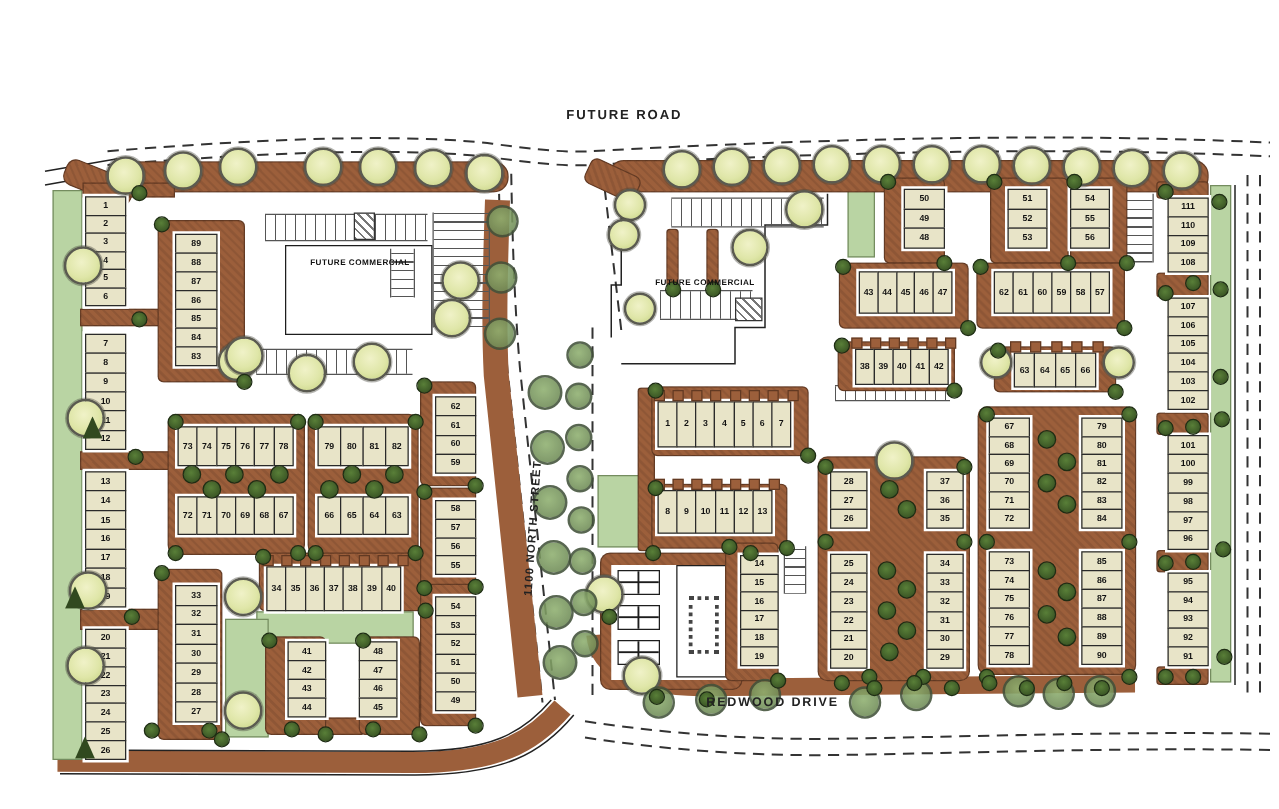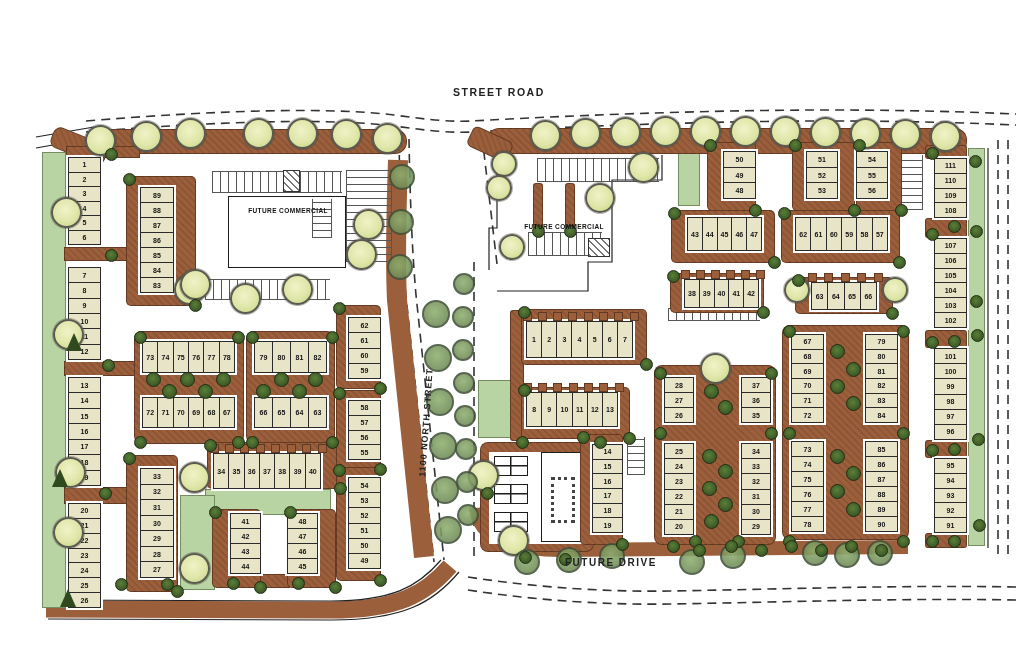--- a/index.html
+++ b/index.html
@@ -627,18 +627,18 @@
       <div class="tree ts" style="left: 791.5px; top: 273.5px; width: 11px; height: 11px;"></div>
       <div class="tree ts" style="left: 885.5px; top: 306.5px; width: 11px; height: 11px;"></div>
       <div class="tree ts" style="left: 517.5px; top: 305.5px; width: 11px; height: 11px;"></div>
       <div class="tree ts" style="left: 639.5px; top: 357.5px; width: 11px; height: 11px;"></div>
       <div class="tree ts" style="left: 517.5px; top: 383.5px; width: 11px; height: 11px;"></div>
       <div class="tree ts" style="left: 622.5px; top: 431.5px; width: 11px; height: 11px;"></div>
       <div class="tree ts" style="left: 576.5px; top: 430.5px; width: 11px; height: 11px;"></div>
       <div class="tree ts" style="left: 615.5px; top: 537.5px; width: 11px; height: 11px;"></div>
     </div>
 
-  <div class="street-label" id="lbl-redwood" style="left:453px;top:86px;">STREET ROAD</div>
-  <div class="street-label" id="lbl-cutler" style="left:565px;top:557px;font-size:10px;">FUTURE DRIVE</div>
+  <div class="street-label" id="lbl-redwood" style="left:453px;top:86px;">FUTURE ROAD</div>
+  <div class="street-label" id="lbl-cutler" style="left:565px;top:557px;font-size:10px;">REDWOOD DRIVE</div>
   <div class="street-label" id="lbl-north" style="left:421px;top:300px;">1100 NORTH STREET</div>
   <div class="fc-label" style="left:232px;top:207px;width:112px;">FUTURE COMMERCIAL</div>
   <div class="fc-label" style="left:520px;top:223px;width:88px;">FUTURE COMMERCIAL</div>
 </div>
 
 </body></html>

